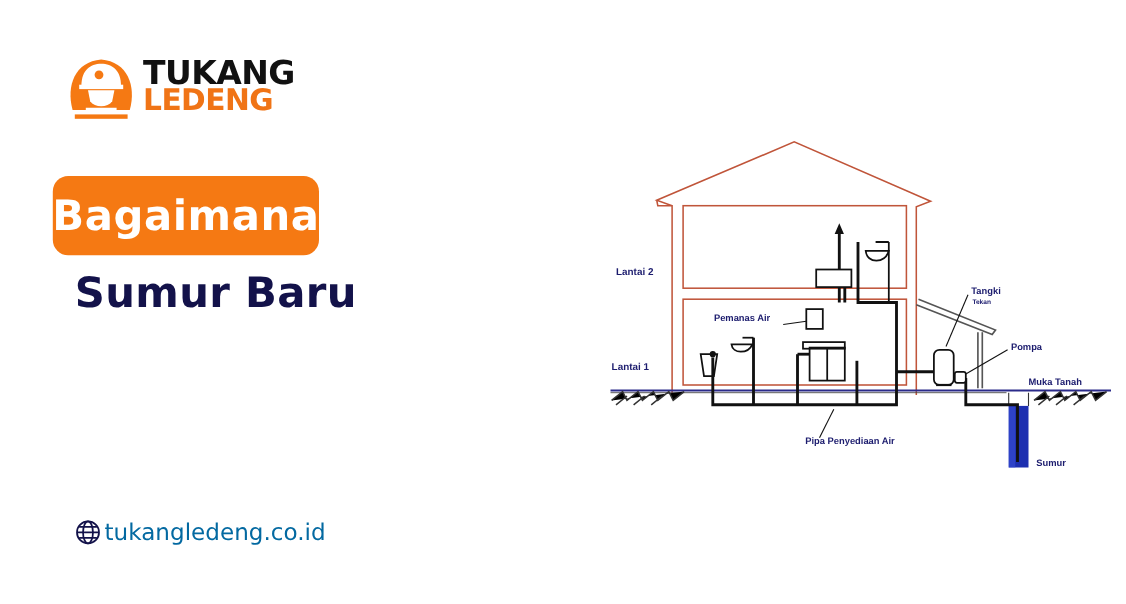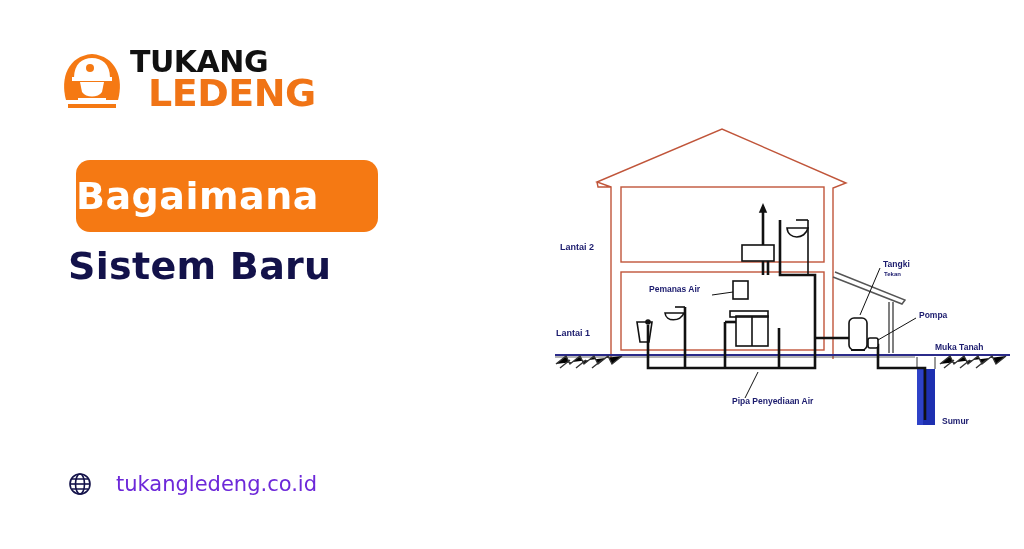--- a/index.html
+++ b/index.html
@@ -1,28 +1,28 @@
 <!DOCTYPE html>
 <html><head>
 <meta charset="utf-8">
 <style>
   html,body{margin:0;padding:0;}
   body{width:1024px;height:549px;background:#ffffff;position:relative;overflow:hidden;font-family:"DejaVu Sans","Liberation Sans",sans-serif;}
   .logo{position:absolute;left:60px;top:48px;display:flex;align-items:center;}
   .logo-mark{width:64px;height:62px;}
   .logo-text{margin-left:6px;line-height:0.92;font-weight:900;font-family:"DejaVu Sans",sans-serif;letter-spacing:-0.5px;}
   .logo-line1{font-size:30px;color:#111111;display:block;}
-  .logo-line2{font-size:38px;color:#f07416;display:block;margin-left:18px;}
-  .pill{position:absolute;left:48px;top:160px;width:302px;height:72px;background:#f57913;border-radius:14px;display:flex;align-items:center;margin-left:28px;}
+  .logo-line2{font-size:27px;color:#f07416;display:block;}
+  .pill{position:absolute;left:48px;top:160px;width:242px;height:72px;background:#f57913;border-radius:14px;display:flex;align-items:center;justify-content:center;}
   .pill span{color:#ffffff;font-weight:900;font-size:38px;font-family:"DejaVu Sans",sans-serif;letter-spacing:0.5px;}
   .headline{position:absolute;left:68px;top:238px;font-weight:900;font-size:38px;line-height:56px;color:#13124a;font-family:"DejaVu Sans",sans-serif;letter-spacing:0.3px;}
   .headline div{white-space:nowrap;}
   .site{position:absolute;left:68px;top:472px;display:flex;align-items:center;}
   .site .globe{width:24px;height:24px;}
-  .site span{margin-left:24px;font-size:21px;color:#6d28d9;font-family:"DejaVu Sans",sans-serif;text-align:right;}
+  .site span{margin-left:3px;font-size:21px;color:#0369a1;font-family:"DejaVu Sans",sans-serif;text-align:right;}
   .diagram{position:absolute;left:540px;top:120px;width:484px;height:320px;}
   .lbl{font-family:"Liberation Sans",sans-serif;font-weight:bold;fill:#1c1c6e;}
 </style>
 </head>
 <body>
 
 <div class="logo">
   <svg class="logo-mark" viewBox="0 0 64 62">
     <path d="M6 52 C0 30 8 8 32 6 C56 8 64 30 58 52 Z" fill="#f57913"></path>
     <path d="M14 30 C14 16 22 10 32 10 C42 10 50 16 50 30 Z" fill="#ffffff"></path>
@@ -36,21 +36,21 @@
     <span class="logo-line1">TUKANG</span>
     <span class="logo-line2">LEDENG</span>
   </div>
 </div>
 
 <div class="pill">
   <span>Bagaimana</span>
 </div>
 
 <div class="headline">
-  <div>Sistem Baru</div>
+  <div>Sumur Baru</div>
 </div>
 
 <div class="site">
   <svg class="globe" viewBox="0 0 24 24" fill="none" stroke="#13124a" stroke-width="1.6">
     <circle cx="12" cy="12" r="10"></circle>
     <ellipse cx="12" cy="12" rx="4.5" ry="10"></ellipse>
     <line x1="2" y1="12" x2="22" y2="12"></line>
     <path d="M4 7 H20 M4 17 H20"></path>
   </svg>
   <span>tukangledeng.co.id</span>

